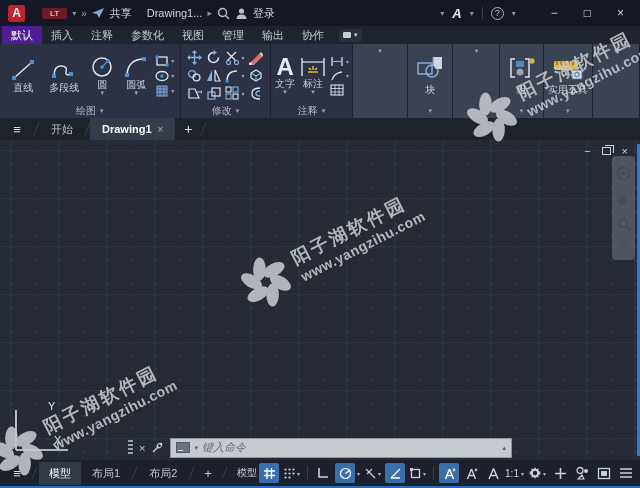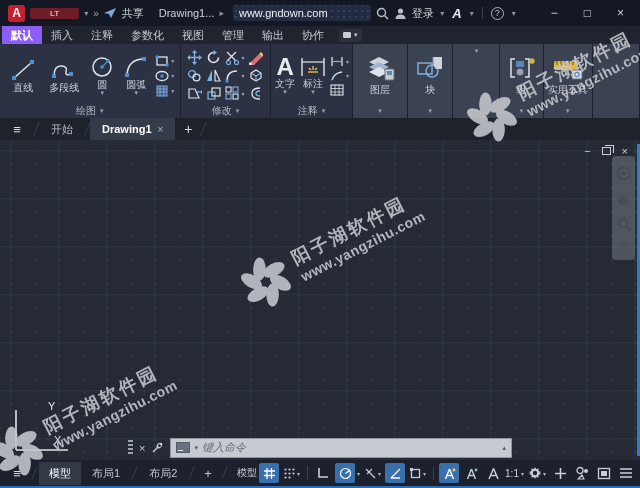--- a/index.html
+++ b/index.html
@@ -2,36 +2,36 @@
 <html><head>
 <meta charset="utf-8">
 <style>
   * { box-sizing:border-box; margin:0; padding:0; }
   html,body { width:640px; height:488px; }
   body { font-family:"Liberation Sans","DejaVu Sans",sans-serif; background:#252a35; position:relative; overflow:hidden; color:#c8cdd6; }
 
   
   .titlebar { height:26px; background:#141824; display:flex; align-items:center; padding:0 8px; gap:5px; font-size:11px; color:#ccd1d9; }
   .acad-logo { width:17px; height:17px; background:#c2222f; border-radius:3px; color:#fff; font-weight:bold; font-size:12px; display:flex; align-items:center; justify-content:center; }
-  .lt-badge { background:#6e1d27; color:#e0a9ae; font-size:8px; padding:1px 20px; border-radius:2px; font-weight:bold; }
+  .lt-badge { background:#6e1d27; color:#e0a9ae; font-size:8px; padding:1px 8px; border-radius:2px; font-weight:bold;margin-left:12px; }
   .tb-caret { color:#8d93a0; font-size:8px; }
   .tb-chev { color:#9aa0ac; font-size:10px; letter-spacing:-1px; }
   .tb-doc { color:#ced3da; margin-left:10px; }
   .search-field { width:138px; height:16px; background:#232b40; border-radius:2px; display:flex; align-items:center; padding:0 6px; color:#eef1f5; font-size:11px; margin-left:4px;
     background-image:radial-gradient(circle,#3a425a 1px,transparent 1.1px); background-size:6px 6px; background-position:60px 3px; }
   .tb-right { margin-left:auto; display:flex; align-items:center; gap:8px; }
   .win-btns { display:flex; align-items:center; gap:26px; margin-left:30px; padding-right:8px; color:#cdd2da; font-size:12px; }
   .helpq { width:13px; height:13px; border:1px solid #aeb4bf; border-radius:50%; font-size:9px; display:flex; align-items:center; justify-content:center; color:#c6ccd5; }
   .vsep { width:1px; height:12px; background:#3a4150; }
   .adsk-a { font-weight:bold; font-size:13px; color:#e8ebf0; font-style:italic; }
 
   
   .ribbontabs { height:18px; background:#20242f; display:flex; align-items:stretch; padding-left:2px; font-size:11px; color:#c3c8d1; }
   .rtab { padding:2px 9px 1px; display:flex; align-items:center; cursor:default; }
-  .rtab.active { background:#8b5cf6; color:#fff;font-weight:bold; }
+  .rtab.active { background:#4c1d95; color:#fff; }
   .ribbon-toggle { margin-left:6px; align-self:center; background:#2b303c; border-radius:2px; height:13px; padding:0 4px; display:flex; align-items:center; gap:3px; }
   .ribbon-toggle .sq { width:8px; height:6px; border:1px solid #c8cdd6; border-radius:1px; background:#c8cdd6; }
 
   
   .ribbon { height:74px; background:#262b36; display:flex; }
   .panel { background:#2c3243; border-right:1px solid #1c212d; display:flex; flex-direction:column; }
   .panel.light { background:#3b4252; }
   .p-content { flex:1; display:flex; align-items:center; justify-content:center; padding:3px 3px 0; gap:3px; }
   .p-label { height:14px; font-size:10px; color:#b7bdc8; display:flex; align-items:center; justify-content:center; gap:4px; }
   .p-label .cr { font-size:7px; color:#9ba2af; }
@@ -115,23 +115,20 @@
   <div class="acad-logo">A</div>
   <div class="lt-badge">LT</div>
   <span class="tb-caret cr">▾</span>
   <span class="tb-chev">»</span>
   <svg width="14" height="12" viewBox="0 0 14 12">
       <path d="M1 6 L13 1 L8 11 L6 7 Z" fill="#7fa9d8"></path>
     </svg>
   <span>共享</span>
   <span class="tb-doc">Drawing1...</span>
   <span class="tb-caret cr" style="font-size:9px">▸</span>
-  <div class="search-field">
-      <span>www.gndown.com</span>
-    </div>
   <svg width="13" height="13" viewBox="0 0 13 13">
       <circle cx="5.5" cy="5.5" r="4" fill="none" stroke="#b9bfca" stroke-width="1.4"></circle>
       <line x1="8.5" y1="8.5" x2="12" y2="12" stroke="#b9bfca" stroke-width="1.4"></line>
     </svg>
   <svg width="13" height="13" viewBox="0 0 13 13">
       <circle cx="6.5" cy="4" r="2.6" fill="#b9bfca"></circle>
       <path d="M1.5 12 Q1.5 7.5 6.5 7.5 Q11.5 7.5 11.5 12 Z" fill="#b9bfca"></path>
     </svg>
   <span>登录</span>
   <div class="tb-right">
@@ -372,30 +369,20 @@
           </div>
       </div>
     </div>
     <div class="p-label">
         <span>注释</span>
         <span class="cr">▾</span>
       </div>
   </div>
 
   <div class="panel light" style="width:56px">
-    <div class="bigpanel-content">
-      <svg width="30" height="26" viewBox="0 0 30 26">
-          <path d="M4 7 L14 2 L24 7 L14 12 Z" fill="#cfd4db"></path>
-          <path d="M4 12 L14 7 L24 12 L14 17 Z" fill="#9fb6cf"></path>
-          <path d="M4 17 L14 12 L24 17 L14 22 Z" fill="#dfe3e9"></path>
-          <rect x="20" y="14" width="9" height="11" rx="1" fill="#c7ccd4" stroke="#6a7180"></rect>
-          <rect x="22" y="16" width="5" height="4" fill="#5b88b5"></rect>
-        </svg>
-      <span>图层</span>
-    </div>
     <div class="p-label">
         <span class="cr">▾</span>
       </div>
   </div>
 
   <div class="panel light" style="width:46px">
     <div class="bigpanel-content">
       <svg width="30" height="26" viewBox="0 0 30 26">
           <rect x="3" y="8" width="14" height="11" fill="none" stroke="#82b4e2" stroke-width="1.4"></rect>
           <circle cx="17" cy="16" r="6" fill="none" stroke="#82b4e2" stroke-width="1.4"></circle>

